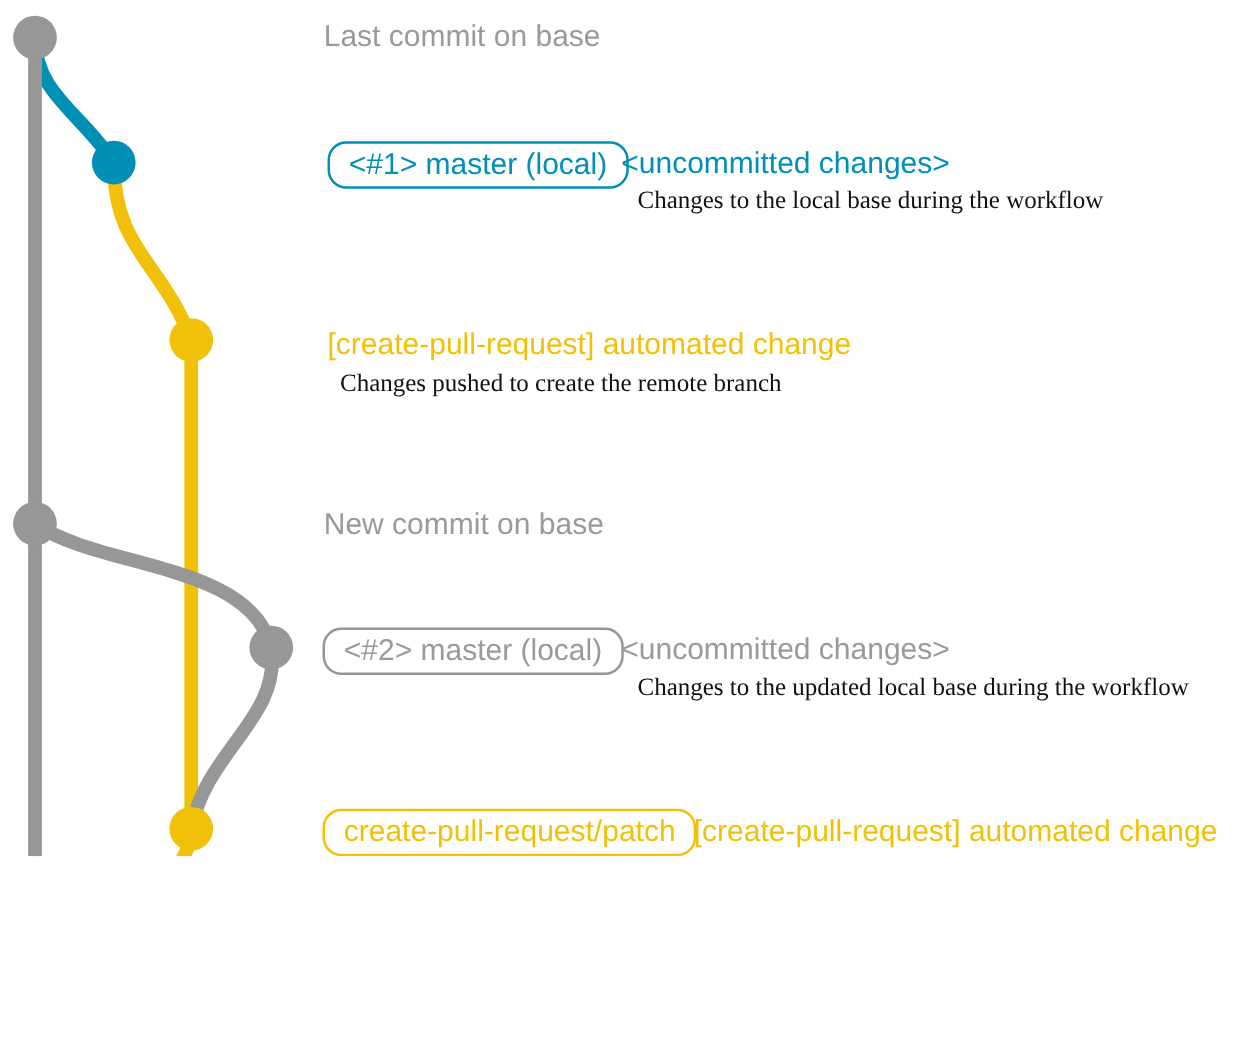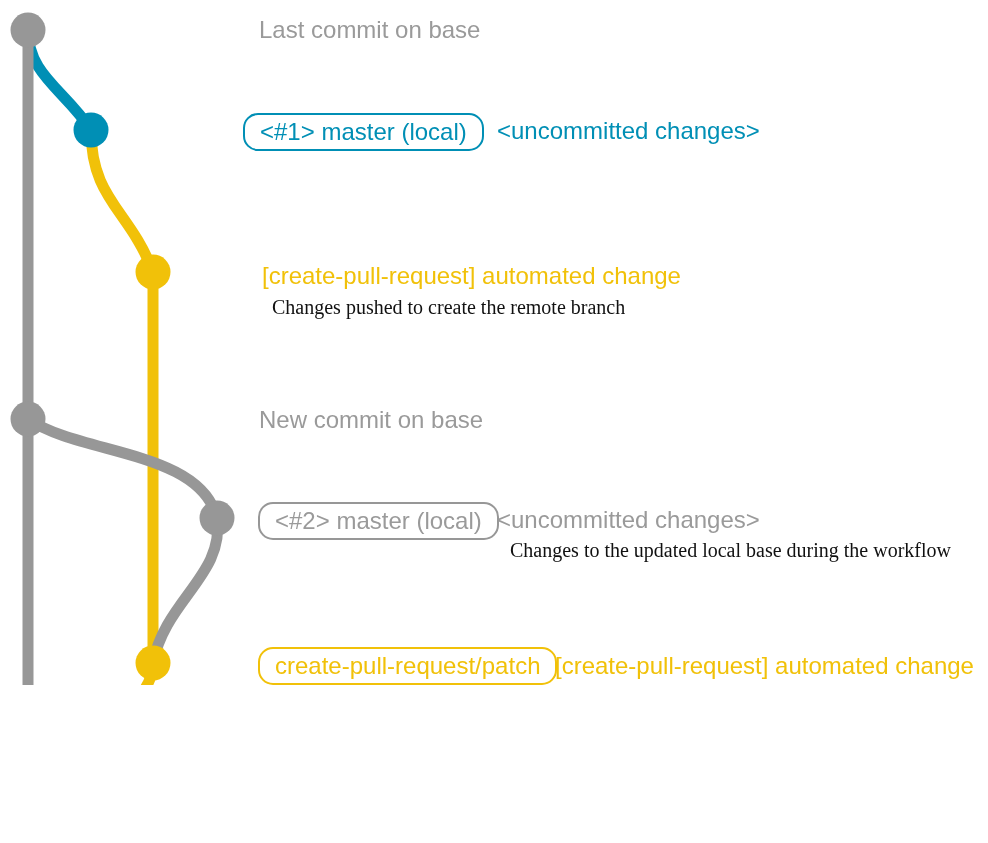--- a/index.html
+++ b/index.html
@@ -63,22 +63,23 @@
     <circle class="fill-teal" cx="91" cy="130" r="17.5"></circle>
     <circle class="fill-yellow" cx="153" cy="272" r="17.5"></circle>
     <circle class="fill-gray" cx="28" cy="419" r="17.5"></circle>
     <circle class="fill-gray" cx="217" cy="518" r="17.5"></circle>
     <circle class="fill-yellow" cx="153" cy="663" r="17.5"></circle>
     <circle class="fill-gray" cx="28" cy="810" r="17.5"></circle>
   </svg>
 
   <div class="lbl h-gray" style="left:259px;top:15px;">Last commit on base</div>
 
-  <div class="badge teal" style="left:243px;top:113px;">&lt;#1&gt; master (local)</div>
+  <div class="badge teal" style="left:262px;top:113px;">&lt;#1&gt; master (local)</div>
   <div class="lbl h-teal" style="left:497px;top:116px;">&lt;uncommitted changes&gt;</div>
+  <div class="lbl detail" style="left:510px;top:148px;">Changes to the local base during the workflow</div>
 
   <div class="lbl h-yellow" style="left:262px;top:261px;">[create-pull-request] automated change</div>
   <div class="lbl h-gray" style="left:259px;top:405px;">New commit on base</div>
 
   <div class="lbl detail" style="left:272px;top:295px;">Changes pushed to create the remote branch</div>
 
   <div class="badge gray" style="left:258px;top:502px;">&lt;#2&gt; master (local)</div>
   <div class="lbl h-gray" style="left:497px;top:505px;">&lt;uncommitted changes&gt;</div>
   <div class="lbl detail" style="left:510px;top:538px;">Changes to the updated local base during the workflow</div>
 

